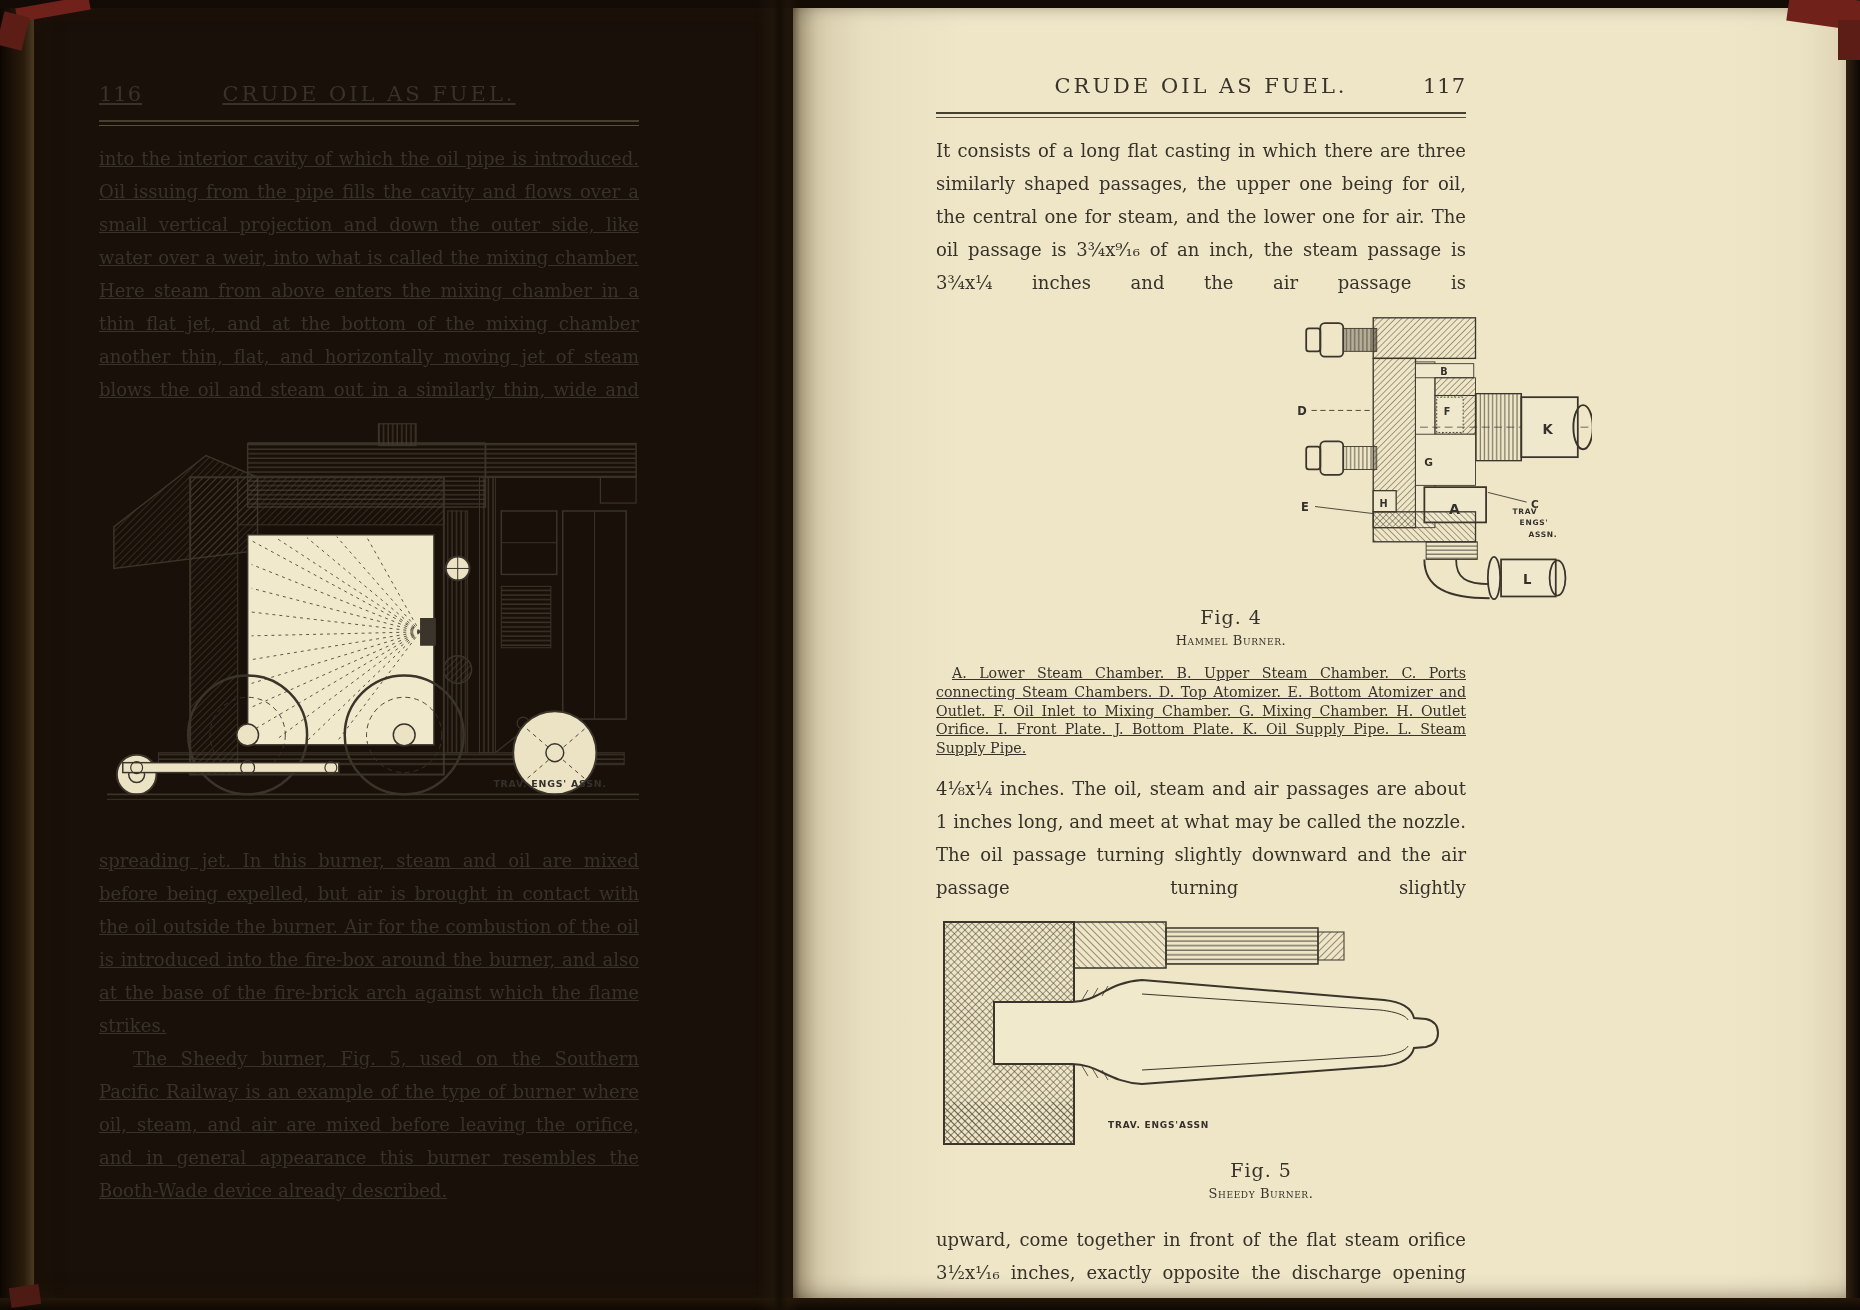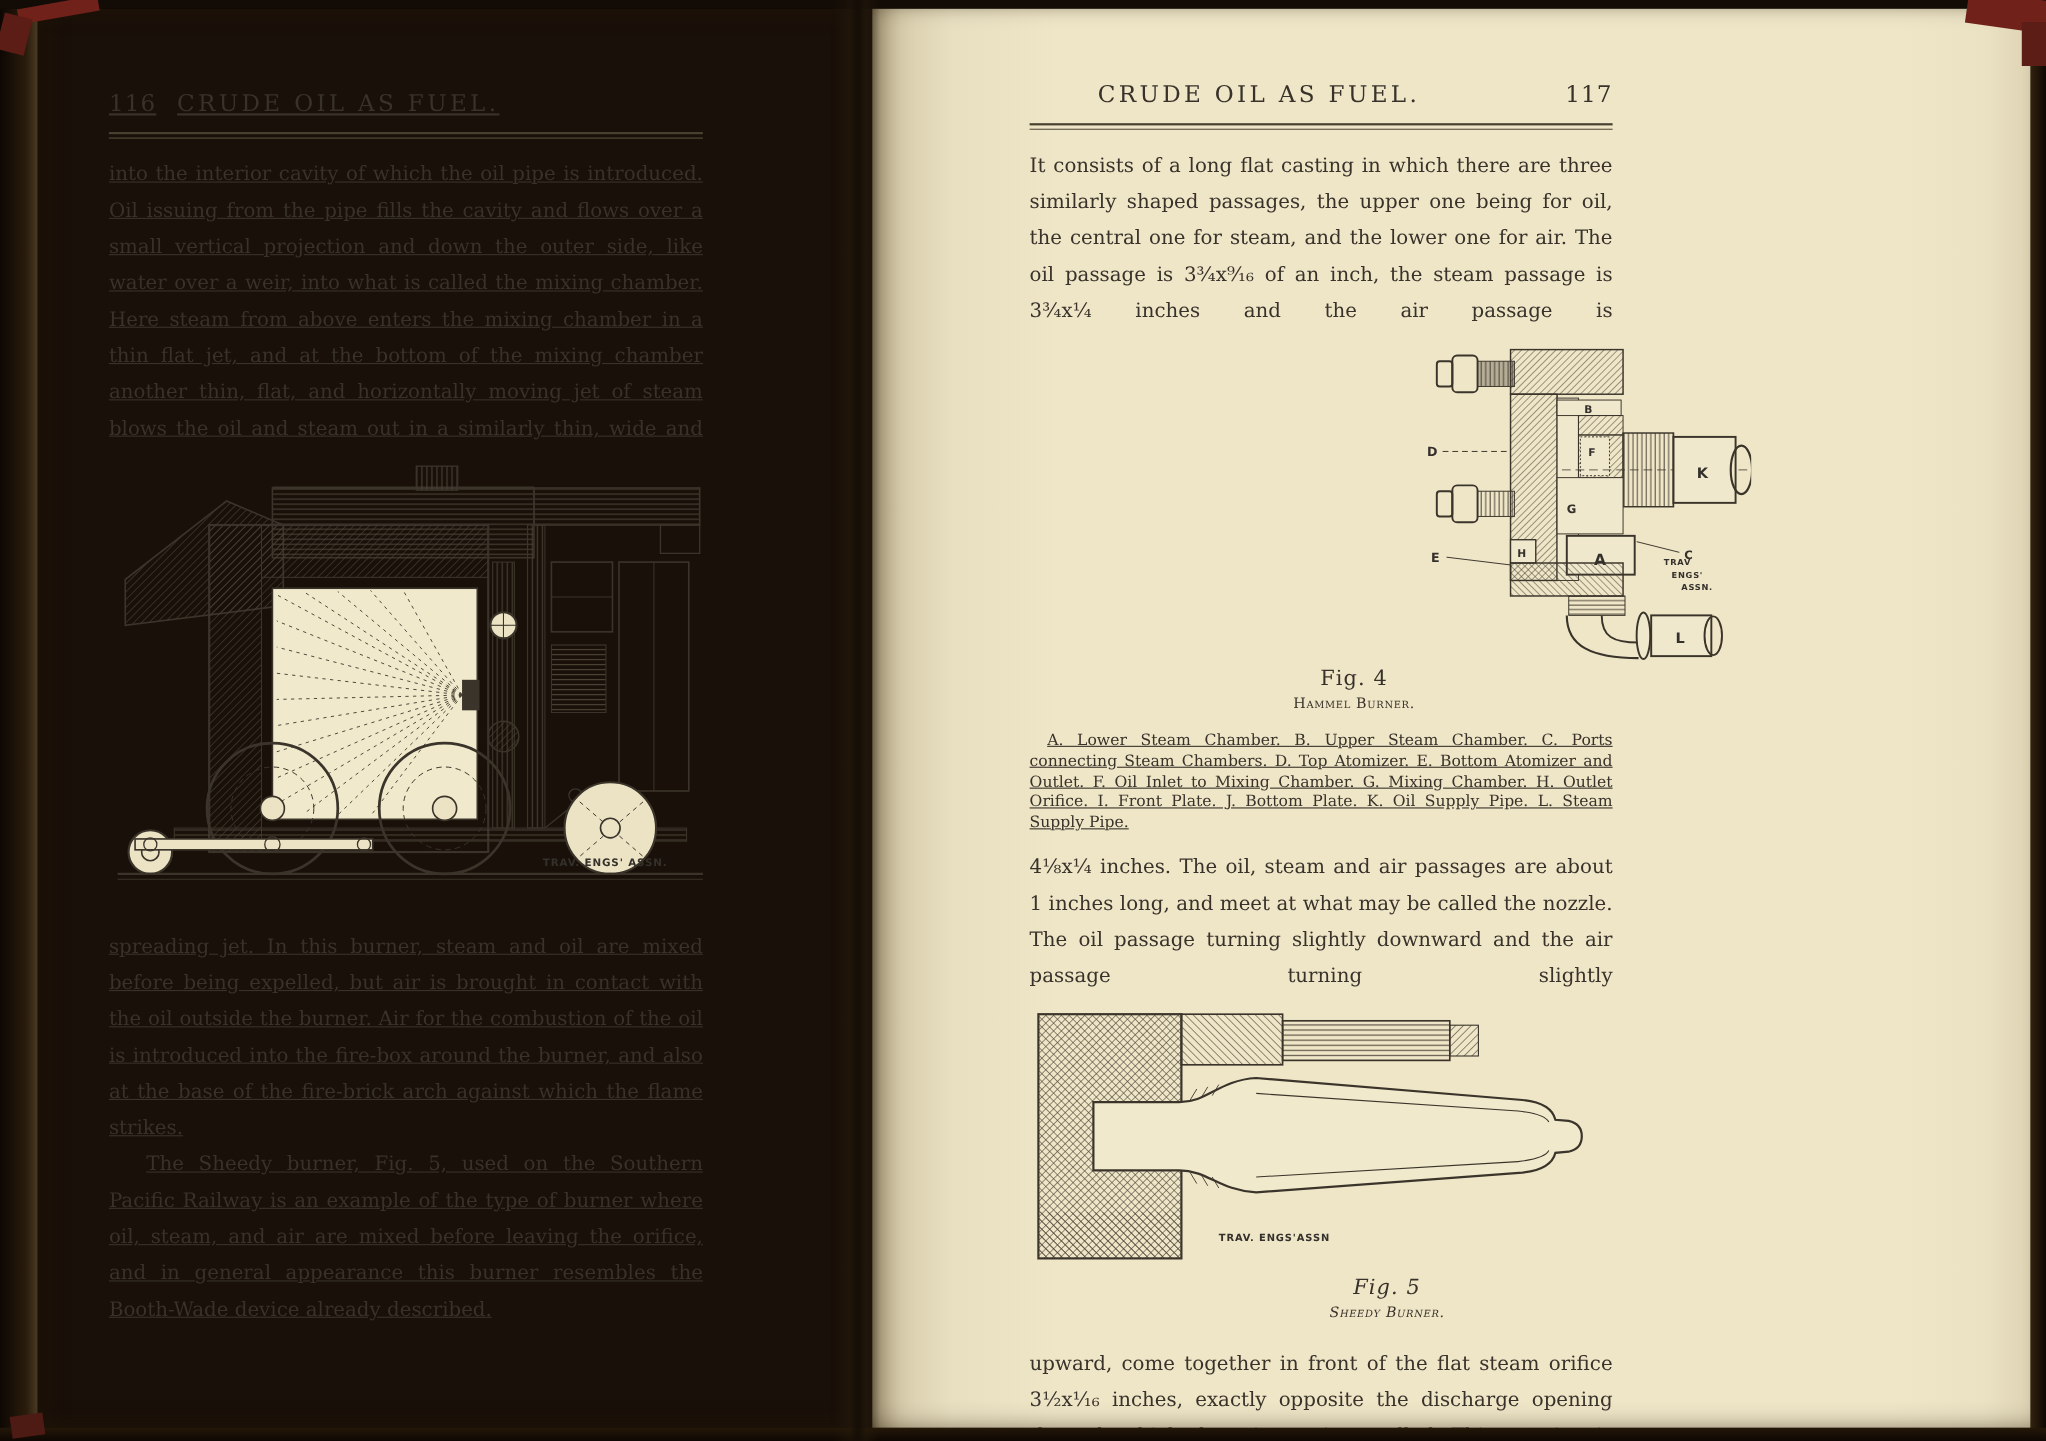--- a/index.html
+++ b/index.html
@@ -36,21 +36,21 @@
     padding:70px 380px 0 143px;box-sizing:border-box;
   }
   .gutter{
     position:absolute;left:756px;top:0;width:44px;height:1310px;z-index:6;
     background:linear-gradient(90deg,rgba(40,28,12,0) 0%,rgba(40,28,12,.40) 38%,#150e06 54%,rgba(40,28,12,.45) 72%,rgba(40,28,12,0) 100%);
   }
   
   .pghead{display:flex;align-items:baseline;}
   .folio{font-size:21px;letter-spacing:1px;width:62px;}
   .folio.right{text-align:right;}
-  .runhead{flex:1;font-size:21px;letter-spacing:3px;}
+  .runhead{flex:1;text-align:center;font-size:21px;letter-spacing:3px;}
   .rule{height:3px;border-top:2px solid #46402f;border-bottom:1px solid #56503d;margin-top:14px;}
   .bodytext{font-size:18px;line-height:33px;text-align:justify;margin:0;}
   .mt1{margin-top:16px;}
   .cont{text-align-last:justify;}
   .indent{text-indent:34px;}
   .figwrap{position:relative;}
   .figcap{text-align:center;}
   .fignum{font-size:19px;letter-spacing:1px;}
   .figtitle{font-variant:small-caps;font-size:13px;letter-spacing:.6px;line-height:26px;}
   .keytext{font-size:14.2px;line-height:18.8px;text-align:justify;text-indent:16px;margin:10px 0 0 0;text-decoration:underline;}
@@ -269,21 +269,21 @@
               <line x1="156" y1="82" x2="162" y2="72"></line>
             <line x1="166" y1="80" x2="172" y2="70"></line>
               <line x1="146" y1="150" x2="152" y2="160"></line>
             <line x1="156" y1="152" x2="162" y2="162"></line>
               <line x1="166" y1="154" x2="172" y2="164"></line>
           </g>
           <rect x="8" y="186" width="130" height="42" fill="url(#hB)" stroke="none"></rect>
         </g>
         <text class="siggy" x="172" y="212" font-size="9">TRAV. ENGS'ASSN</text>
       </svg>
-      <div class="figcap" style="margin-top:8px;margin-left:120px;font-style:italic;">
+      <div class="figcap" style="margin-top:8px;margin-left:120px;">
         <div class="fignum">Fig. 5</div>
         <div class="figtitle">Sheedy Burner.</div>
       </div>
     </div>
 
     <p class="bodytext cont" style="margin-top:16px;">upward, come together in front of the flat steam orifice 3½x¹⁄₁₆ inches, exactly opposite the discharge opening through which the mixture is expelled. This opening is 4¼x¼ inches. By this means, oil, steam and a quantity of air pass out together, the air having been heated by its passage through the atomizer under</p>
   </div>
 
   <div class="edge edge-left"></div>
   <div class="edge edge-right"></div>

